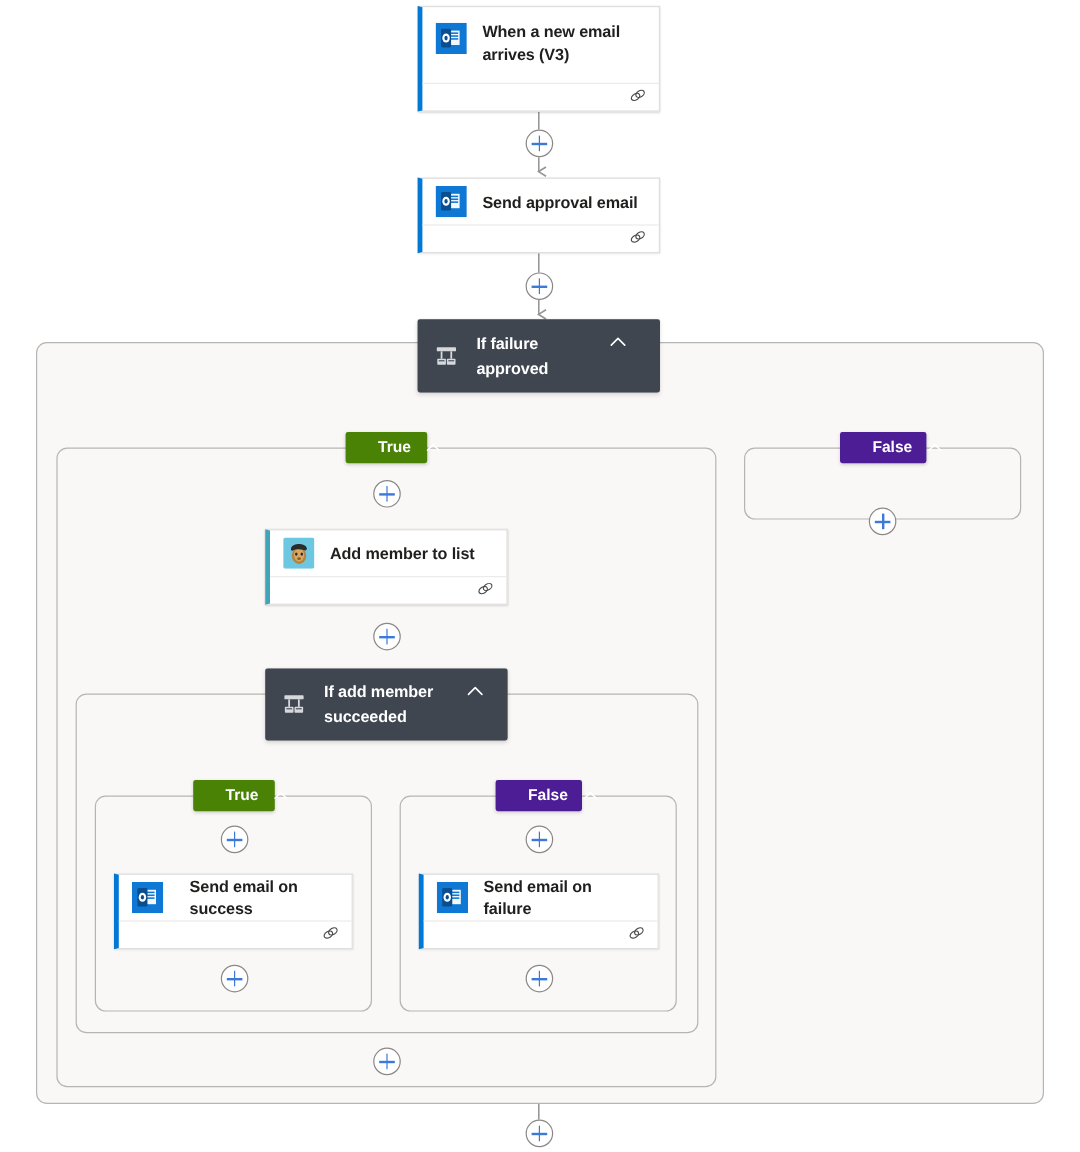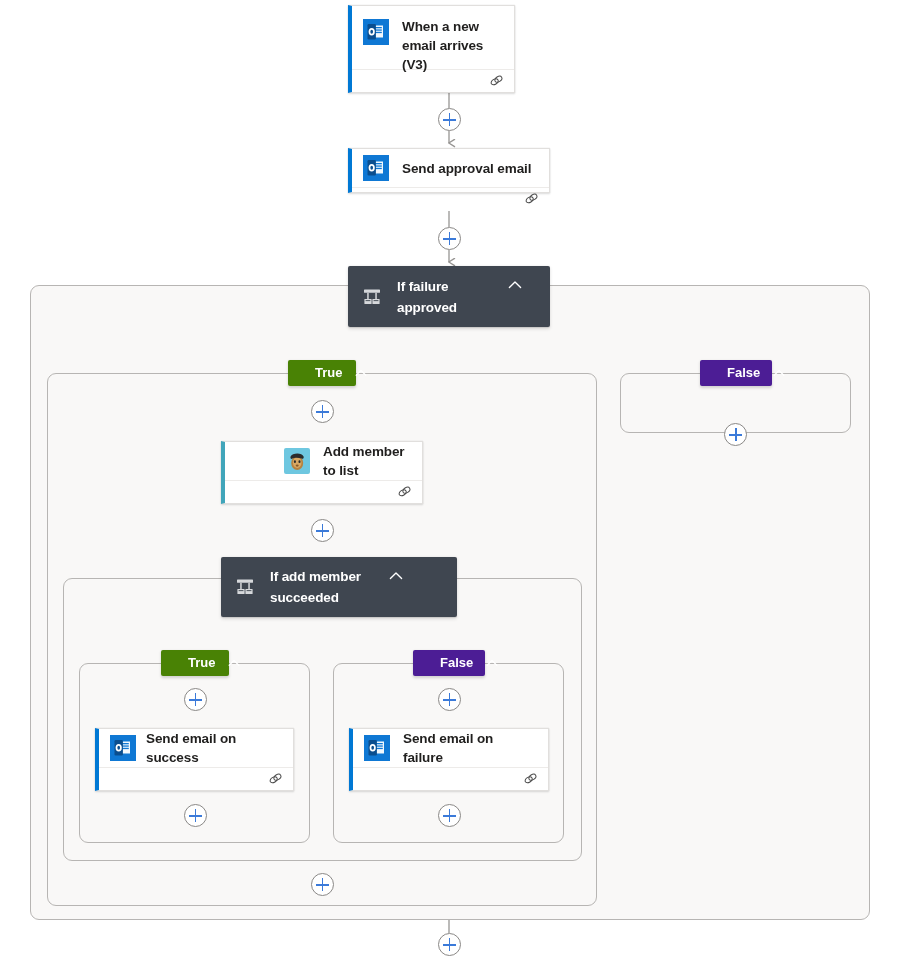--- a/index.html
+++ b/index.html
@@ -219,21 +219,21 @@
   <div class="scope-box" style="left:47px; top:373px; width:550px; height:533px;"></div>
 
   <div class="scope-box" style="left:620px; top:373px; width:231px; height:60px;"></div>
 
   <div class="scope-box" style="left:63px; top:578px; width:519px; height:283px;"></div>
 
   <div class="scope-box" style="left:79px; top:663px; width:231px; height:180px;"></div>
 
   <div class="scope-box" style="left:333px; top:663px; width:231px; height:180px;"></div>
 
-  <div class="card" style="left:348px; top:5px; width:167px; height:88px;">
+  <div class="card" style="left:348px; top:5px; width:202px; height:88px;">
     <div class="card-head" style="height:63px; align-items:flex-start; padding-top:13px;">
       <span class="appicon">
         <svg viewBox="0 0 26 26" width="26" height="26">
           <rect width="26" height="26" fill="#0f78d4"></rect>
           <rect x="10.5" y="6.5" width="9.5" height="12" fill="#ffffff" opacity="0.95"></rect>
           <rect x="11.8" y="8" width="7" height="1.3" fill="#0f78d4"></rect>
           <rect x="11.8" y="10.4" width="7" height="1.3" fill="#0f78d4"></rect>
           <rect x="11.8" y="12.8" width="7" height="1.3" fill="#0f78d4"></rect>
           <rect x="4.5" y="5" width="8.4" height="15.5" rx="1.2" fill="#0a4e8f"></rect>
           <ellipse cx="8.7" cy="12.7" rx="3.1" ry="3.8" fill="#ffffff"></ellipse>
@@ -247,21 +247,21 @@
         <svg viewBox="0 0 16 16" width="15" height="15">
           <ellipse cx="6" cy="9.4" rx="4.1" ry="2.7" fill="none" stroke="#4a4a4a" stroke-width="1.05" transform="rotate(-32 6 9.4)"></ellipse>
           <ellipse cx="10" cy="6.6" rx="4.1" ry="2.7" fill="none" stroke="#4a4a4a" stroke-width="1.05" transform="rotate(-32 10 6.6)"></ellipse>
         </svg>
       </span>
     </div>
   </div>
 
   <div class="plus" style="left:437.5px; top:108px;"></div>
 
-  <div class="card" style="left:348px; top:148px; width:202px; height:45px;">
+  <div class="card" style="left:348px; top:148px; width:202px; height:63px;">
     <div class="card-head" style="height:38px;">
       <span class="appicon">
         <svg viewBox="0 0 26 26" width="26" height="26">
           <rect width="26" height="26" fill="#0f78d4"></rect>
           <rect x="10.5" y="6.5" width="9.5" height="12" fill="#ffffff" opacity="0.95"></rect>
           <rect x="11.8" y="8" width="7" height="1.3" fill="#0f78d4"></rect>
           <rect x="11.8" y="10.4" width="7" height="1.3" fill="#0f78d4"></rect>
           <rect x="11.8" y="12.8" width="7" height="1.3" fill="#0f78d4"></rect>
           <rect x="4.5" y="5" width="8.4" height="15.5" rx="1.2" fill="#0a4e8f"></rect>
           <ellipse cx="8.7" cy="12.7" rx="3.1" ry="3.8" fill="#ffffff"></ellipse>
@@ -318,21 +318,21 @@
         <path d="M2.2,9.2 L7,4.5 L11.8,9.2" fill="none" stroke="#ffffff" stroke-width="1.3" stroke-linecap="round" stroke-linejoin="round"></path>
       </svg>
     </span>
   </div>
 
   <div class="plus" style="left:724px; top:423px;"></div>
 
   <div class="plus" style="left:310.5px; top:400px;"></div>
 
   <div class="card mailchimp" style="left:221px; top:441px; width:202px; height:63px;">
-    <div class="card-head" style="height:38px;margin-left:48px;">
+    <div class="card-head" style="height:38px;">
       <span class="appicon">
         <svg viewBox="0 0 26 26" width="26" height="26">
           <rect width="26" height="26" rx="2" fill="#6ec7e0"></rect>
           <ellipse cx="13.2" cy="15" rx="6" ry="6.9" fill="#b7823f"></ellipse>
           <ellipse cx="13.2" cy="14.6" rx="4.3" ry="5.3" fill="#d8a863"></ellipse>
           <path d="M6.6,8.6 C8,4.6 18,4.2 19.6,8.4 C20.2,10 18.8,11.1 17.6,10.6 C14.6,9.4 10.2,9.4 8,10.8 C6.8,11.4 6.1,10 6.6,8.6 Z" fill="#2b2b2b"></path>
           <ellipse cx="10.9" cy="13.7" rx="1.05" ry="1.35" fill="#2b2b2b"></ellipse>
           <ellipse cx="15.5" cy="13.7" rx="1.05" ry="1.35" fill="#2b2b2b"></ellipse>
           <ellipse cx="13.2" cy="17.6" rx="1.5" ry="1.15" fill="#8a5a28"></ellipse>
         </svg>
@@ -344,21 +344,21 @@
         <svg viewBox="0 0 16 16" width="15" height="15">
           <ellipse cx="6" cy="9.4" rx="4.1" ry="2.7" fill="none" stroke="#4a4a4a" stroke-width="1.05" transform="rotate(-32 6 9.4)"></ellipse>
           <ellipse cx="10" cy="6.6" rx="4.1" ry="2.7" fill="none" stroke="#4a4a4a" stroke-width="1.05" transform="rotate(-32 10 6.6)"></ellipse>
         </svg>
       </span>
     </div>
   </div>
 
   <div class="plus" style="left:310.5px; top:519px;"></div>
 
-  <div class="cond" style="left:221px; top:557px; width:236px; height:60px;">
+  <div class="cond" style="left:221px; top:557px; width:202px; height:60px;">
     <span class="cond-icon">
       <svg viewBox="0 0 22 22" width="22" height="22">
         <rect x="3" y="3.4" width="16" height="3.4" rx="0.6" fill="#d6d8db"></rect>
         <rect x="6.2" y="6.8" width="1.5" height="6.2" fill="#d6d8db"></rect>
         <rect x="14.3" y="6.8" width="1.5" height="6.2" fill="#d6d8db"></rect>
         <rect x="3.4" y="13" width="7.2" height="5" rx="0.6" fill="#d6d8db"></rect>
         <rect x="11.4" y="13" width="7.2" height="5" rx="0.6" fill="#d6d8db"></rect>
         <rect x="4.6" y="14.2" width="4.8" height="0.9" fill="#3f4650"></rect>
         <rect x="12.6" y="14.2" width="4.8" height="0.9" fill="#3f4650"></rect>
       </svg>
@@ -399,21 +399,21 @@
           <rect width="26" height="26" fill="#0f78d4"></rect>
           <rect x="10.5" y="6.5" width="9.5" height="12" fill="#ffffff" opacity="0.95"></rect>
           <rect x="11.8" y="8" width="7" height="1.3" fill="#0f78d4"></rect>
           <rect x="11.8" y="10.4" width="7" height="1.3" fill="#0f78d4"></rect>
           <rect x="11.8" y="12.8" width="7" height="1.3" fill="#0f78d4"></rect>
           <rect x="4.5" y="5" width="8.4" height="15.5" rx="1.2" fill="#0a4e8f"></rect>
           <ellipse cx="8.7" cy="12.7" rx="3.1" ry="3.8" fill="#ffffff"></ellipse>
           <ellipse cx="8.7" cy="12.7" rx="1.35" ry="1.95" fill="#0a4e8f"></ellipse>
         </svg>
       </span>
-      <span class="card-title" style="margin-left:10px;">Send email on success</span>
+      <span class="card-title" style="margin-left:22px;">Send email on success</span>
     </div>
     <div class="card-foot">
       <span class="link-icon">
         <svg viewBox="0 0 16 16" width="15" height="15">
           <ellipse cx="6" cy="9.4" rx="4.1" ry="2.7" fill="none" stroke="#4a4a4a" stroke-width="1.05" transform="rotate(-32 6 9.4)"></ellipse>
           <ellipse cx="10" cy="6.6" rx="4.1" ry="2.7" fill="none" stroke="#4a4a4a" stroke-width="1.05" transform="rotate(-32 10 6.6)"></ellipse>
         </svg>
       </span>
     </div>
   </div>

